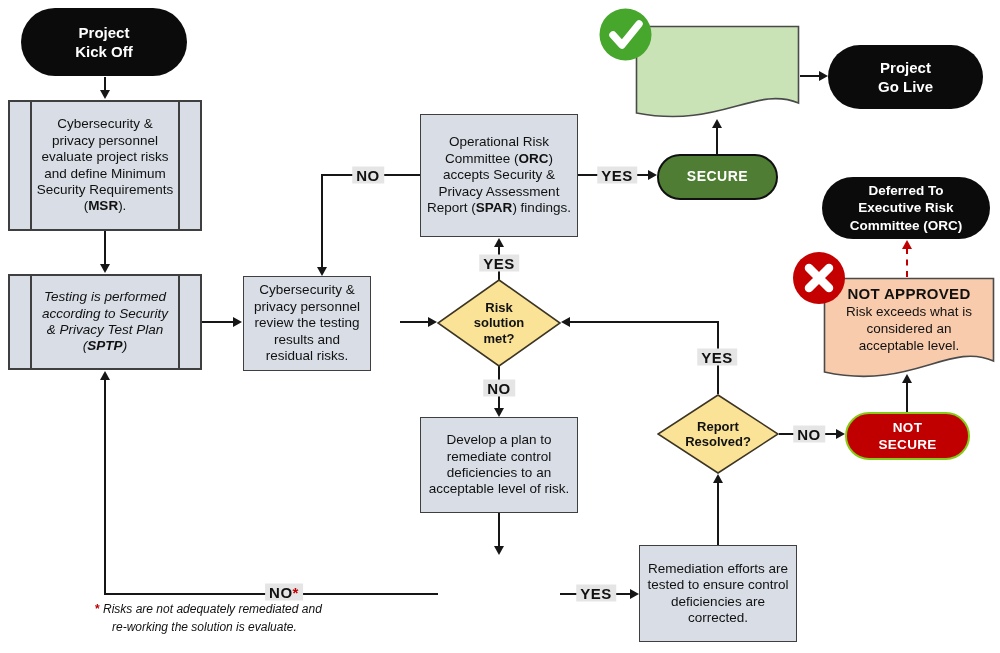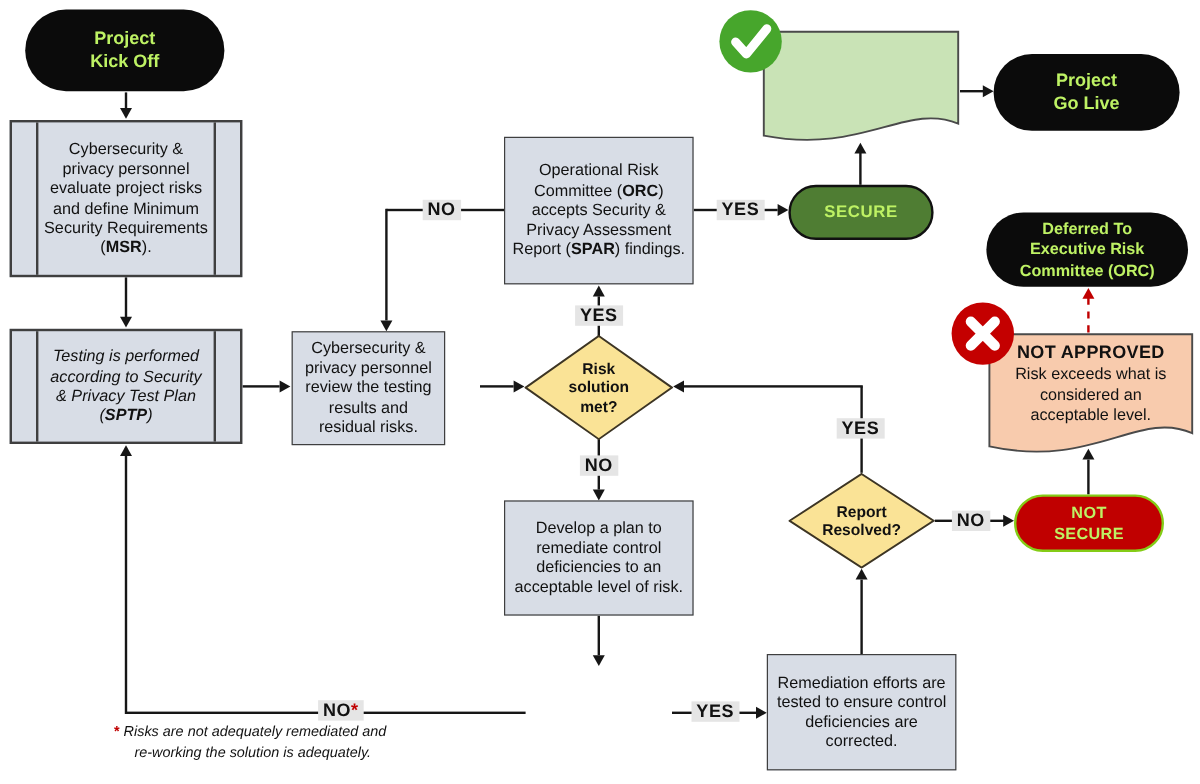--- a/index.html
+++ b/index.html
@@ -29,21 +29,21 @@
     position:absolute;background:#d8dde6;border:2px solid #3f3f3f;box-sizing:border-box;
     display:flex;align-items:center;justify-content:center;text-align:center;
     font-size:13.5px;line-height:1.22;z-index:2;
   }
   .box .txt{padding:3px 6px;}
   .box.predef .txt{padding:3px 26px;}
   .sidebar{position:absolute;top:0;bottom:0;width:2px;background:#3f3f3f;}
   .sidebar.l{left:20px;} .sidebar.r{right:20px;}
   
   .pill{
-    position:absolute;background:#0b0b0b;color:#bef264;border-radius:999px;
+    position:absolute;background:#0b0b0b;color:#ffffff;border-radius:999px;
     display:flex;align-items:center;justify-content:center;text-align:center;
     font-weight:700;white-space:pre-line;z-index:2;line-height:1.28;
   }
   .pill.green{background:#4f7d33;border:2px solid #111;box-sizing:border-box;}
   .pill.red{background:#c00000;border:2px solid #84cc16;box-sizing:border-box;}
   
   .diamond{position:absolute;z-index:2;}
   .diamond svg{position:absolute;left:0;top:0;}
   .diamond .txt{
     position:absolute;inset:0;display:flex;align-items:center;justify-content:center;
@@ -224,16 +224,16 @@
 
   <div class="status" style="left:792px;top:251px;">
     <svg width="54" height="54" viewBox="0 0 54 54">
       <circle cx="27" cy="27" r="26" fill="#c40000"></circle>
       <path d="M17 17 L37 37 M37 17 L17 37" fill="none" stroke="#fff" stroke-width="8.5" stroke-linecap="round"></path>
     </svg>
   </div>
 
   <div class="footnote" style="left:95px;top:600px;width:330px;">
     <div><span class="star">*</span> <span>Risks are not adequately remediated and</span></div>
-    <div class="l2">re-working the solution is adequately.</div>
+    <div class="l2">re-working the solution is evaluate.</div>
   </div>
 
 </div>
 
 </body></html>

